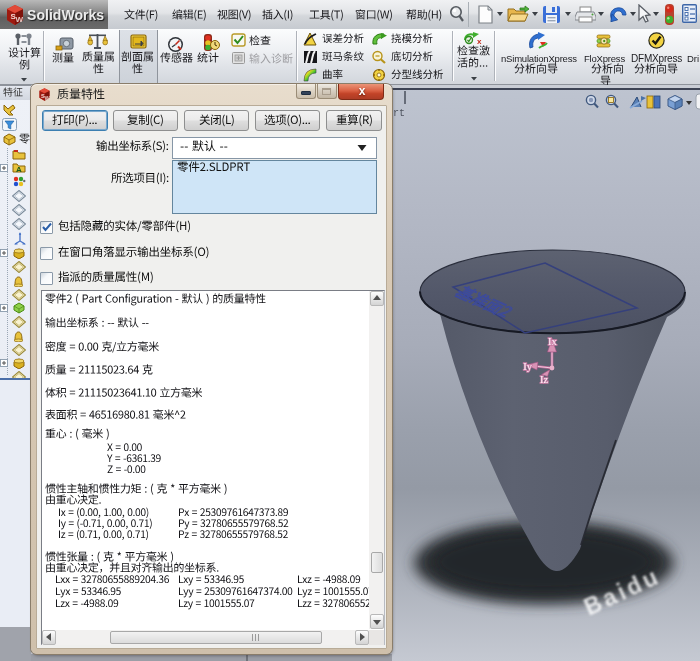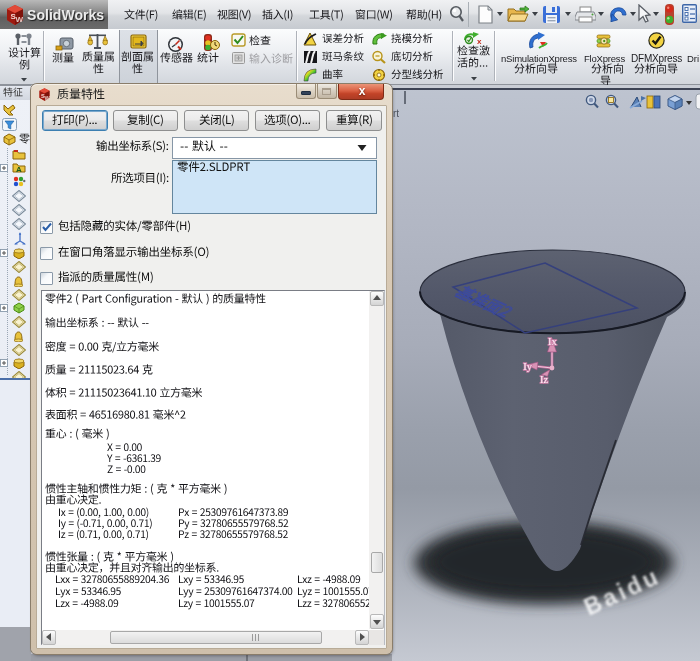--- a/index.html
+++ b/index.html
@@ -778,21 +778,21 @@
     <svg class="abs" style="left:12px;top:371px" width="14" height="12" viewBox="0 0 14 12">
       <polygon points="7,0.5 13.5,6 7,11.5 0.5,6" fill="#f8f2d0" stroke="#9a8a3a" stroke-width="1.1"></polygon>
       <polygon points="7,2.5 11.5,6 7,9.5 2.5,6" fill="none" stroke="#c0b060" stroke-width="0.8"></polygon>
     </svg>
     <div class="abs" style="left:0;top:378px;width:31px;height:2px;background:#4a6ea8"></div>
     <div class="abs" style="left:0;top:380px;width:31px;height:247px;background:#e9edf5"></div>
     <div class="abs" style="left:0;top:627px;width:31px;height:34px;background:#a0a3ab"></div>
     <div class="abs" style="left:31px;top:85px;width:669px;height:576px;background:linear-gradient(180deg,#bec4d0 0%,#b3b8c5 22%,#a7acb9 45%,#9aa0ac 60%,#949aa5 70%,#abb0ba 85%,#c5c9d2 100%)"></div>
     <div class="abs" style="left:31px;top:85px;width:669px;height:2.5px;background:#c9cdd5"></div>
     <div class="abs" style="left:31px;top:87.5px;width:669px;height:2px;background:#3d4354"></div>
-    <div class="abs" style="left:393px;top:108px;font-size:10px;color:#4e535e;font-family:Liberation Sans, sans-serif">rt</div>
+    <div class="abs" style="left:393px;top:108px;font-size:10px;color:#4e535e;font-family:Liberation Mono, monospace">rt</div>
     <div class="abs" style="left:404px;top:91px;width:1.5px;height:13px;background:#666c78"></div>
     <svg class="abs" style="left:31px;top:85px" width="669" height="576" viewBox="31 85 669 576">
 <defs>
 <linearGradient id="coneG" x1="0" y1="0" x2="1" y2="0">
 <stop offset="0" stop-color="#525766"></stop>
           <stop offset="0.35" stop-color="#5d6271"></stop>
 <stop offset="0.7" stop-color="#585d6c"></stop>
           <stop offset="1" stop-color="#4d525f"></stop>
         </linearGradient>
 <linearGradient id="topG" x1="0" y1="0" x2="0" y2="1">

